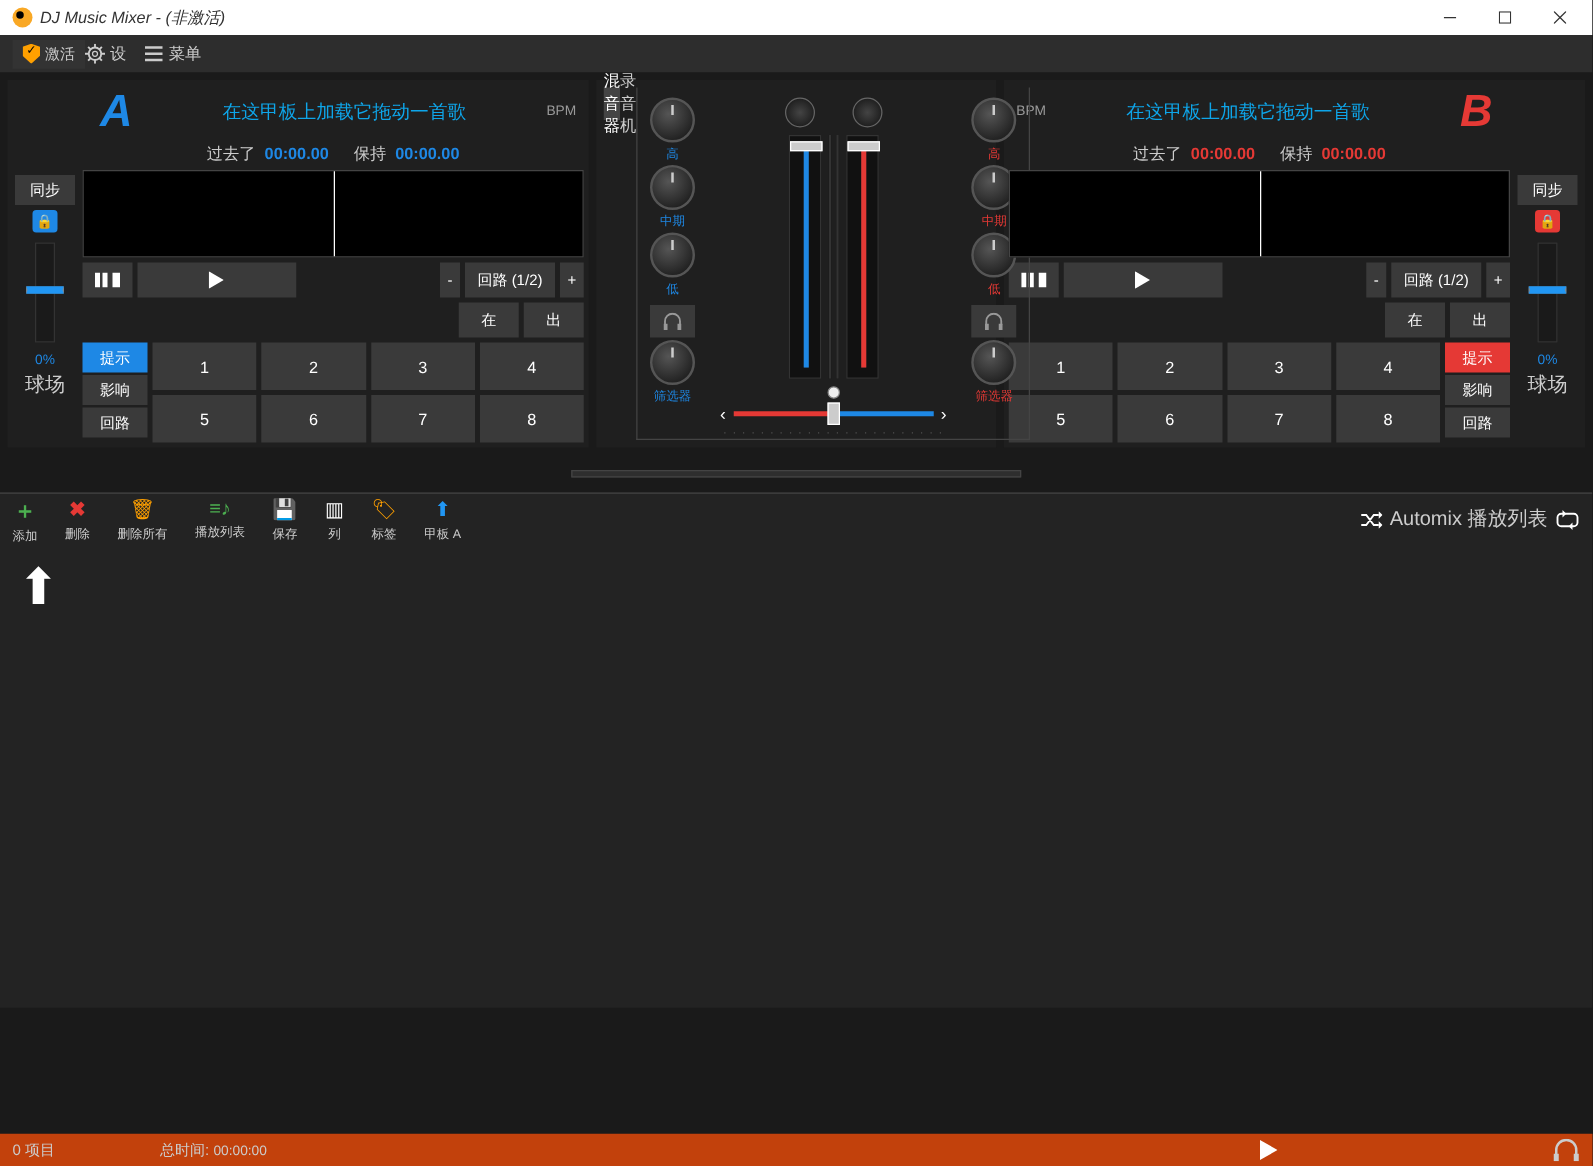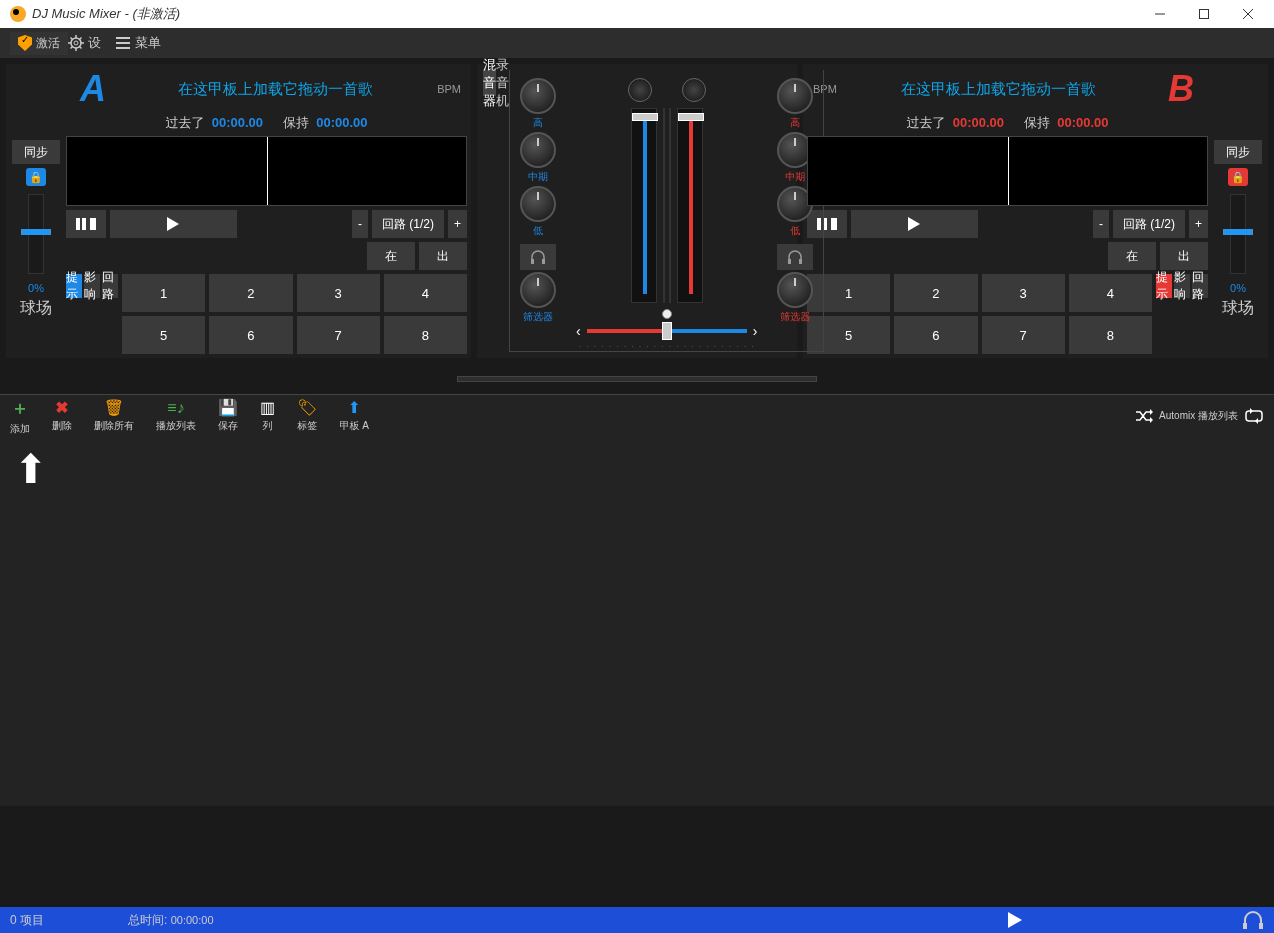--- a/index.html
+++ b/index.html
@@ -34,21 +34,21 @@
 .deck-title { font-size: 15px; color: #0ea5e9; }
 .bpm-lbl { font-size: 11px; color: #999; }
 .time-row { display: flex; gap: 20px; justify-content: center; font-size: 13px; }
 .waveform { height: 70px; background: #000; border: 1px solid #444; position: relative; }
 .waveform .cursor { position: absolute; top: 0; bottom: 0; width: 1px; background: #fff; left: 50%; }
 .transport { display: flex; gap: 4px; }
 .tbtn { height: 28px; background: #3a3a3a; border: none; color: #fff; display: flex; align-items: center; justify-content: center; font-size: 12px; padding: 0 10px; }
 .tbtn.sm { padding: 0 6px; }
 .tbtn.wide { flex: 1; }
 .pads-row { display: flex; gap: 4px; }
-.pad-tabs { width: 52px; display: flex; gap: 2px; }
+.pad-tabs { width: 52px; display: flex; flex-direction: column; gap: 2px; }
 .pad-tab { height: 24px; background: #3a3a3a; color: #fff; font-size: 12px; display: flex; align-items: center; justify-content: center; }
 .pad-tab.active-a { background: #1e88e5; }
 .pad-tab.active-b { background: #e53935; }
 .pads-grid { flex: 1; display: grid; grid-template-columns: repeat(4, 1fr); gap: 4px; }
 .pad { background: #3a3a3a; height: 38px; display: flex; align-items: center; justify-content: center; color: #fff; font-size: 13px; }
 .mixer { width: 320px; background: #1f1f1f; padding: 6px; display: flex; flex-direction: row; }
 .mixer-tabs { display: flex; }
 .mixer-tab { flex: 1; height: 26px; display: flex; align-items: center; justify-content: center; font-size: 13px; }
 .mixer-tab.active { background: #444; color: #fff; }
 .mixer-body { flex: 1; display: flex; gap: 4px; padding-top: 8px; position: relative; border:1px solid #444; border-top:none;}
@@ -75,26 +75,26 @@
 .xfader { width: 160px; height: 8px; position: relative; display:flex;align-items:center;}
 .xfader .trk { position:absolute; height:4px; left:0; right:0; top:2px;}
 .xfader .trk.l{background:#e53935;right:50%;}
 .xfader .trk.r{background:#1e88e5;left:50%;}
 .xfader .thumb { position: absolute; width: 10px; height: 18px; background: #ccc; border:1px solid #fff; left: 75px; top: -5px; }
 .chev { color: #fff; font-size: 14px; padding: 0 6px; }
 .library { background: #232323; }
 .lib-toolbar { height: 42px; display: flex; align-items: center; padding: 0 10px; gap: 22px; border-top: 1px solid #444;}
 .lib-btn { display: flex; flex-direction: column; align-items: center; font-size: 10px; gap: 2px; }
 .lib-spacer { flex: 1; }
-.automix { display: flex; align-items: center; gap: 6px; font-size: 10px; justify-content: space-between; }
+.automix { display: flex; align-items: center; gap: 6px; font-size: 16px; justify-content: space-between; }
 .lib-header { height: 22px; background: #fff; color: #000; display: flex; font-size: 12px; align-items: center; }
 .lib-header .col { padding: 0 6px; border-right: 1px solid #ddd; }
 .lib-body { height: 370px; background: #232323; position: relative; }
 .arrow-hint { position: absolute; top: 10px; left: 14px; color: #fff; font-size: 40px; }
-.statusbar { position: absolute; bottom: 0; left: 0; right: 0; height: 26px; background: #1d4ed8; display: flex; align-items: center; padding: 0 10px; font-size: 12px; gap: 20px; }
+.statusbar { position: absolute; bottom: 0; left: 0; right: 0; height: 26px; background: #c2410c; display: flex; align-items: center; padding: 0 10px; font-size: 12px; gap: 20px; }
 .statusbar .sp { flex: 1; }
 .play-area { display: flex; align-items: center; gap: 20px; }
 svg { display: block; }
 .ico { width: 16px; height: 16px; }
 .dotline{font-size:9px;color:#555;letter-spacing:1px;}
 </style>
 </head>
 <body>
 
 <div class="titlebar">

